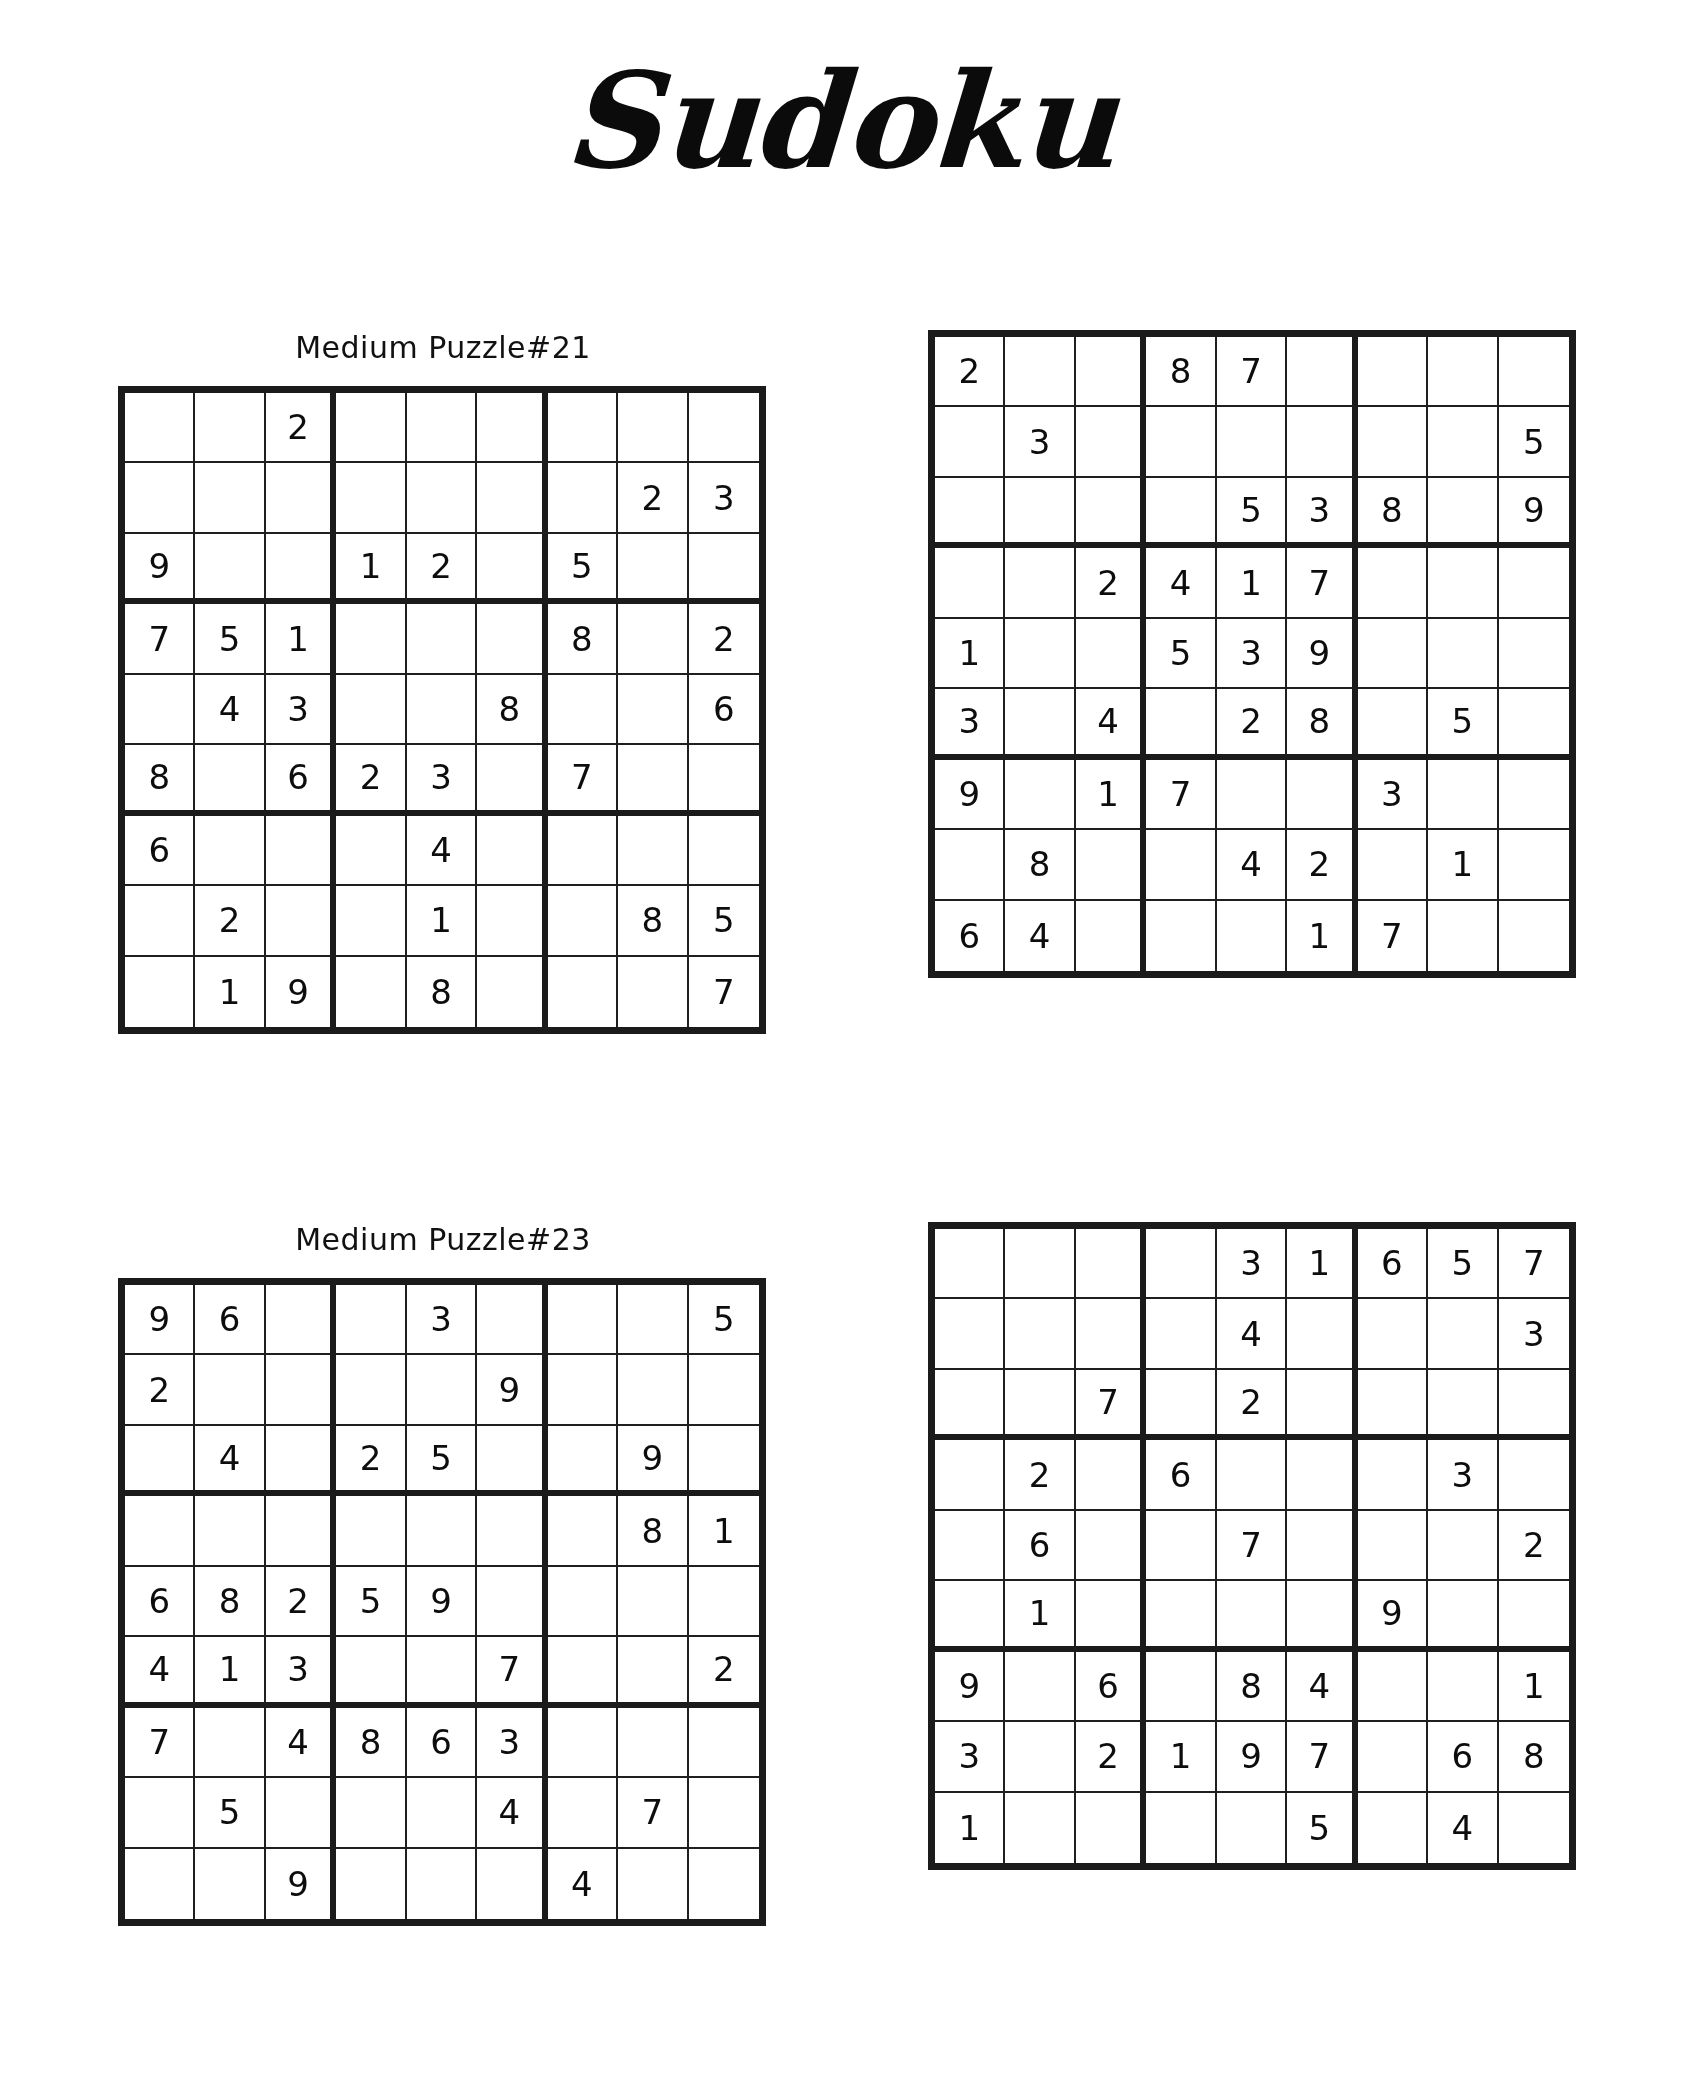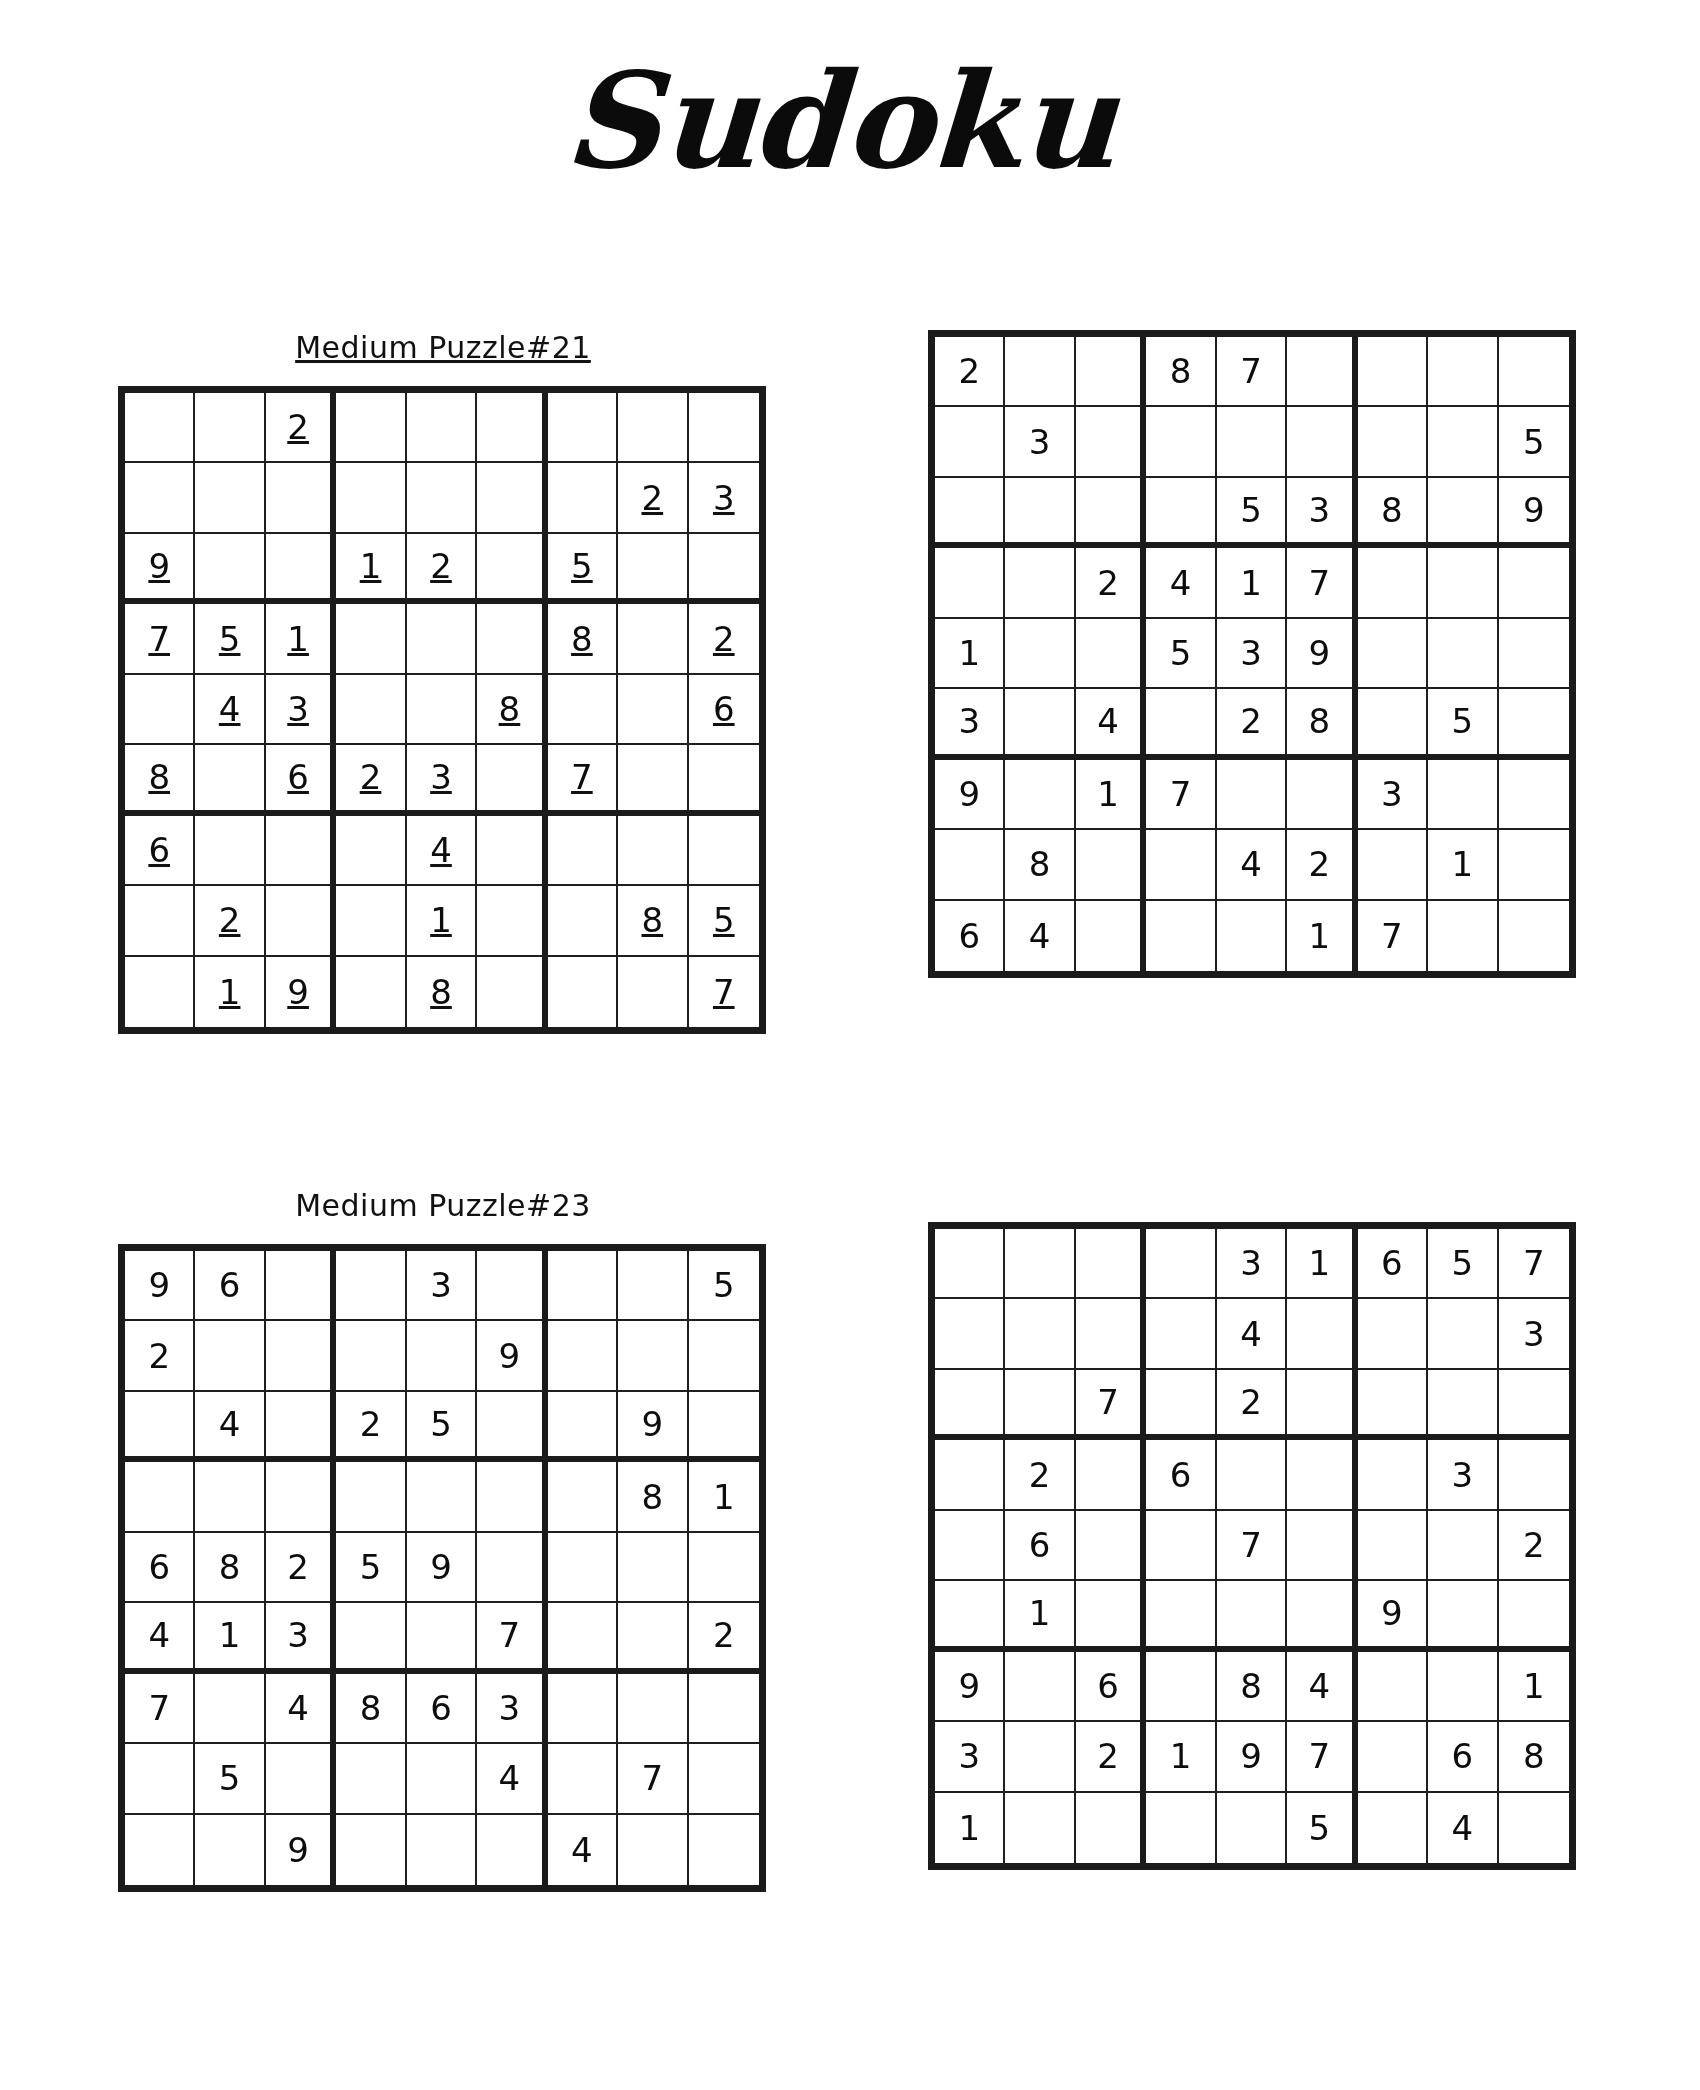--- a/index.html
+++ b/index.html
@@ -36,23 +36,23 @@
   
   .sheet {
     position: absolute;
     inset: 0;
   }
 
   .puzzle {
     position: absolute;
     width: 650px;
   }
-  .puzzle.p21 { left: 118px;  top: 330px; text-decoration: underline; }
+  .puzzle.p21 { left: 118px;  top: 330px; }
   .puzzle.p22 { left: 928px;  top: 330px; }
-  .puzzle.p23 { left: 118px;  top: 1188px; }
+  .puzzle.p23 { left: 118px;  top: 1222px; }
   .puzzle.p24 { left: 928px;  top: 1222px; }
 
   .puzzle-title {
     text-align: center;
     font-family: "DejaVu Sans", sans-serif;
     font-size: 30px;
     font-weight: 400;
     letter-spacing: 0.5px;
     color: #111111;
     margin-bottom: 21px;

